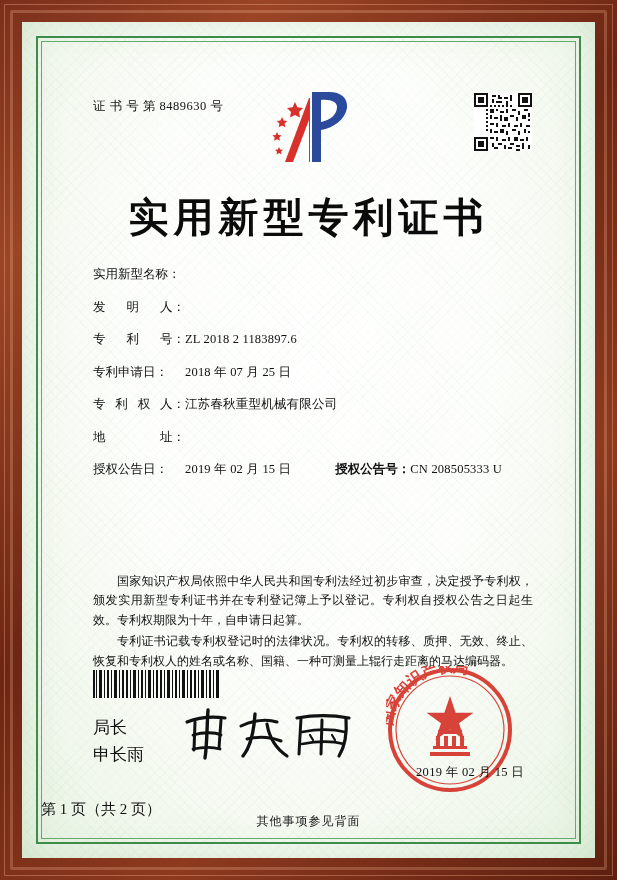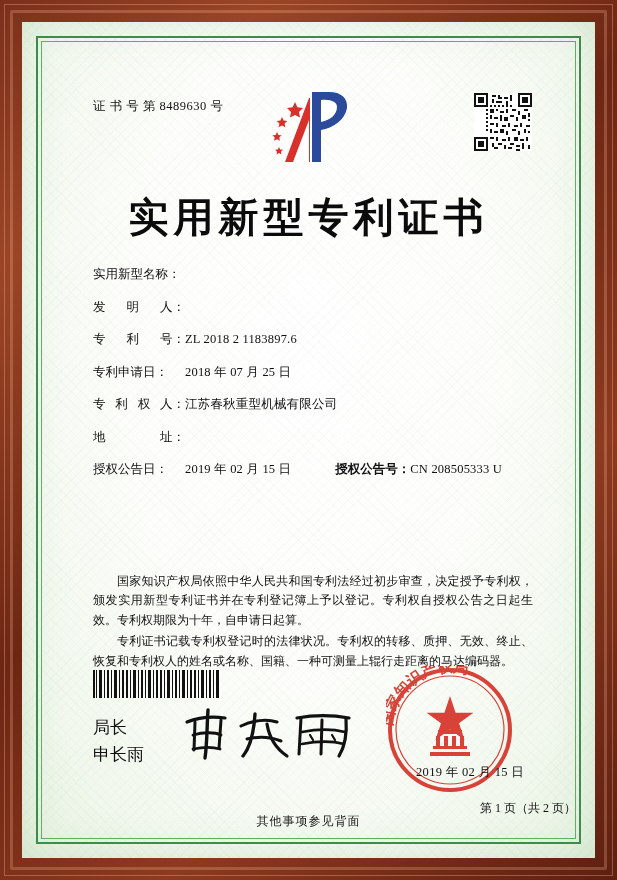--- a/index.html
+++ b/index.html
@@ -224,24 +224,23 @@
     font-size: 12.5px;
     color: #111;
     letter-spacing: 0.3px;
   }
 
   
   .page-no {
     position: absolute;
     left: 0; right: 0;
     top: 762px;
-    text-align: right;
-    font-size: 12px;
+    text-align: left;
+    font-size: 15px;
     color: #111;
-    padding-left: 24px;
   }
   .back-note {
     position: absolute;
     left: 0; right: 0;
     bottom: 6px;
     text-align: center;
     font-size: 12px;
     color: #1a1a1a;
     letter-spacing: 1px;
   }

